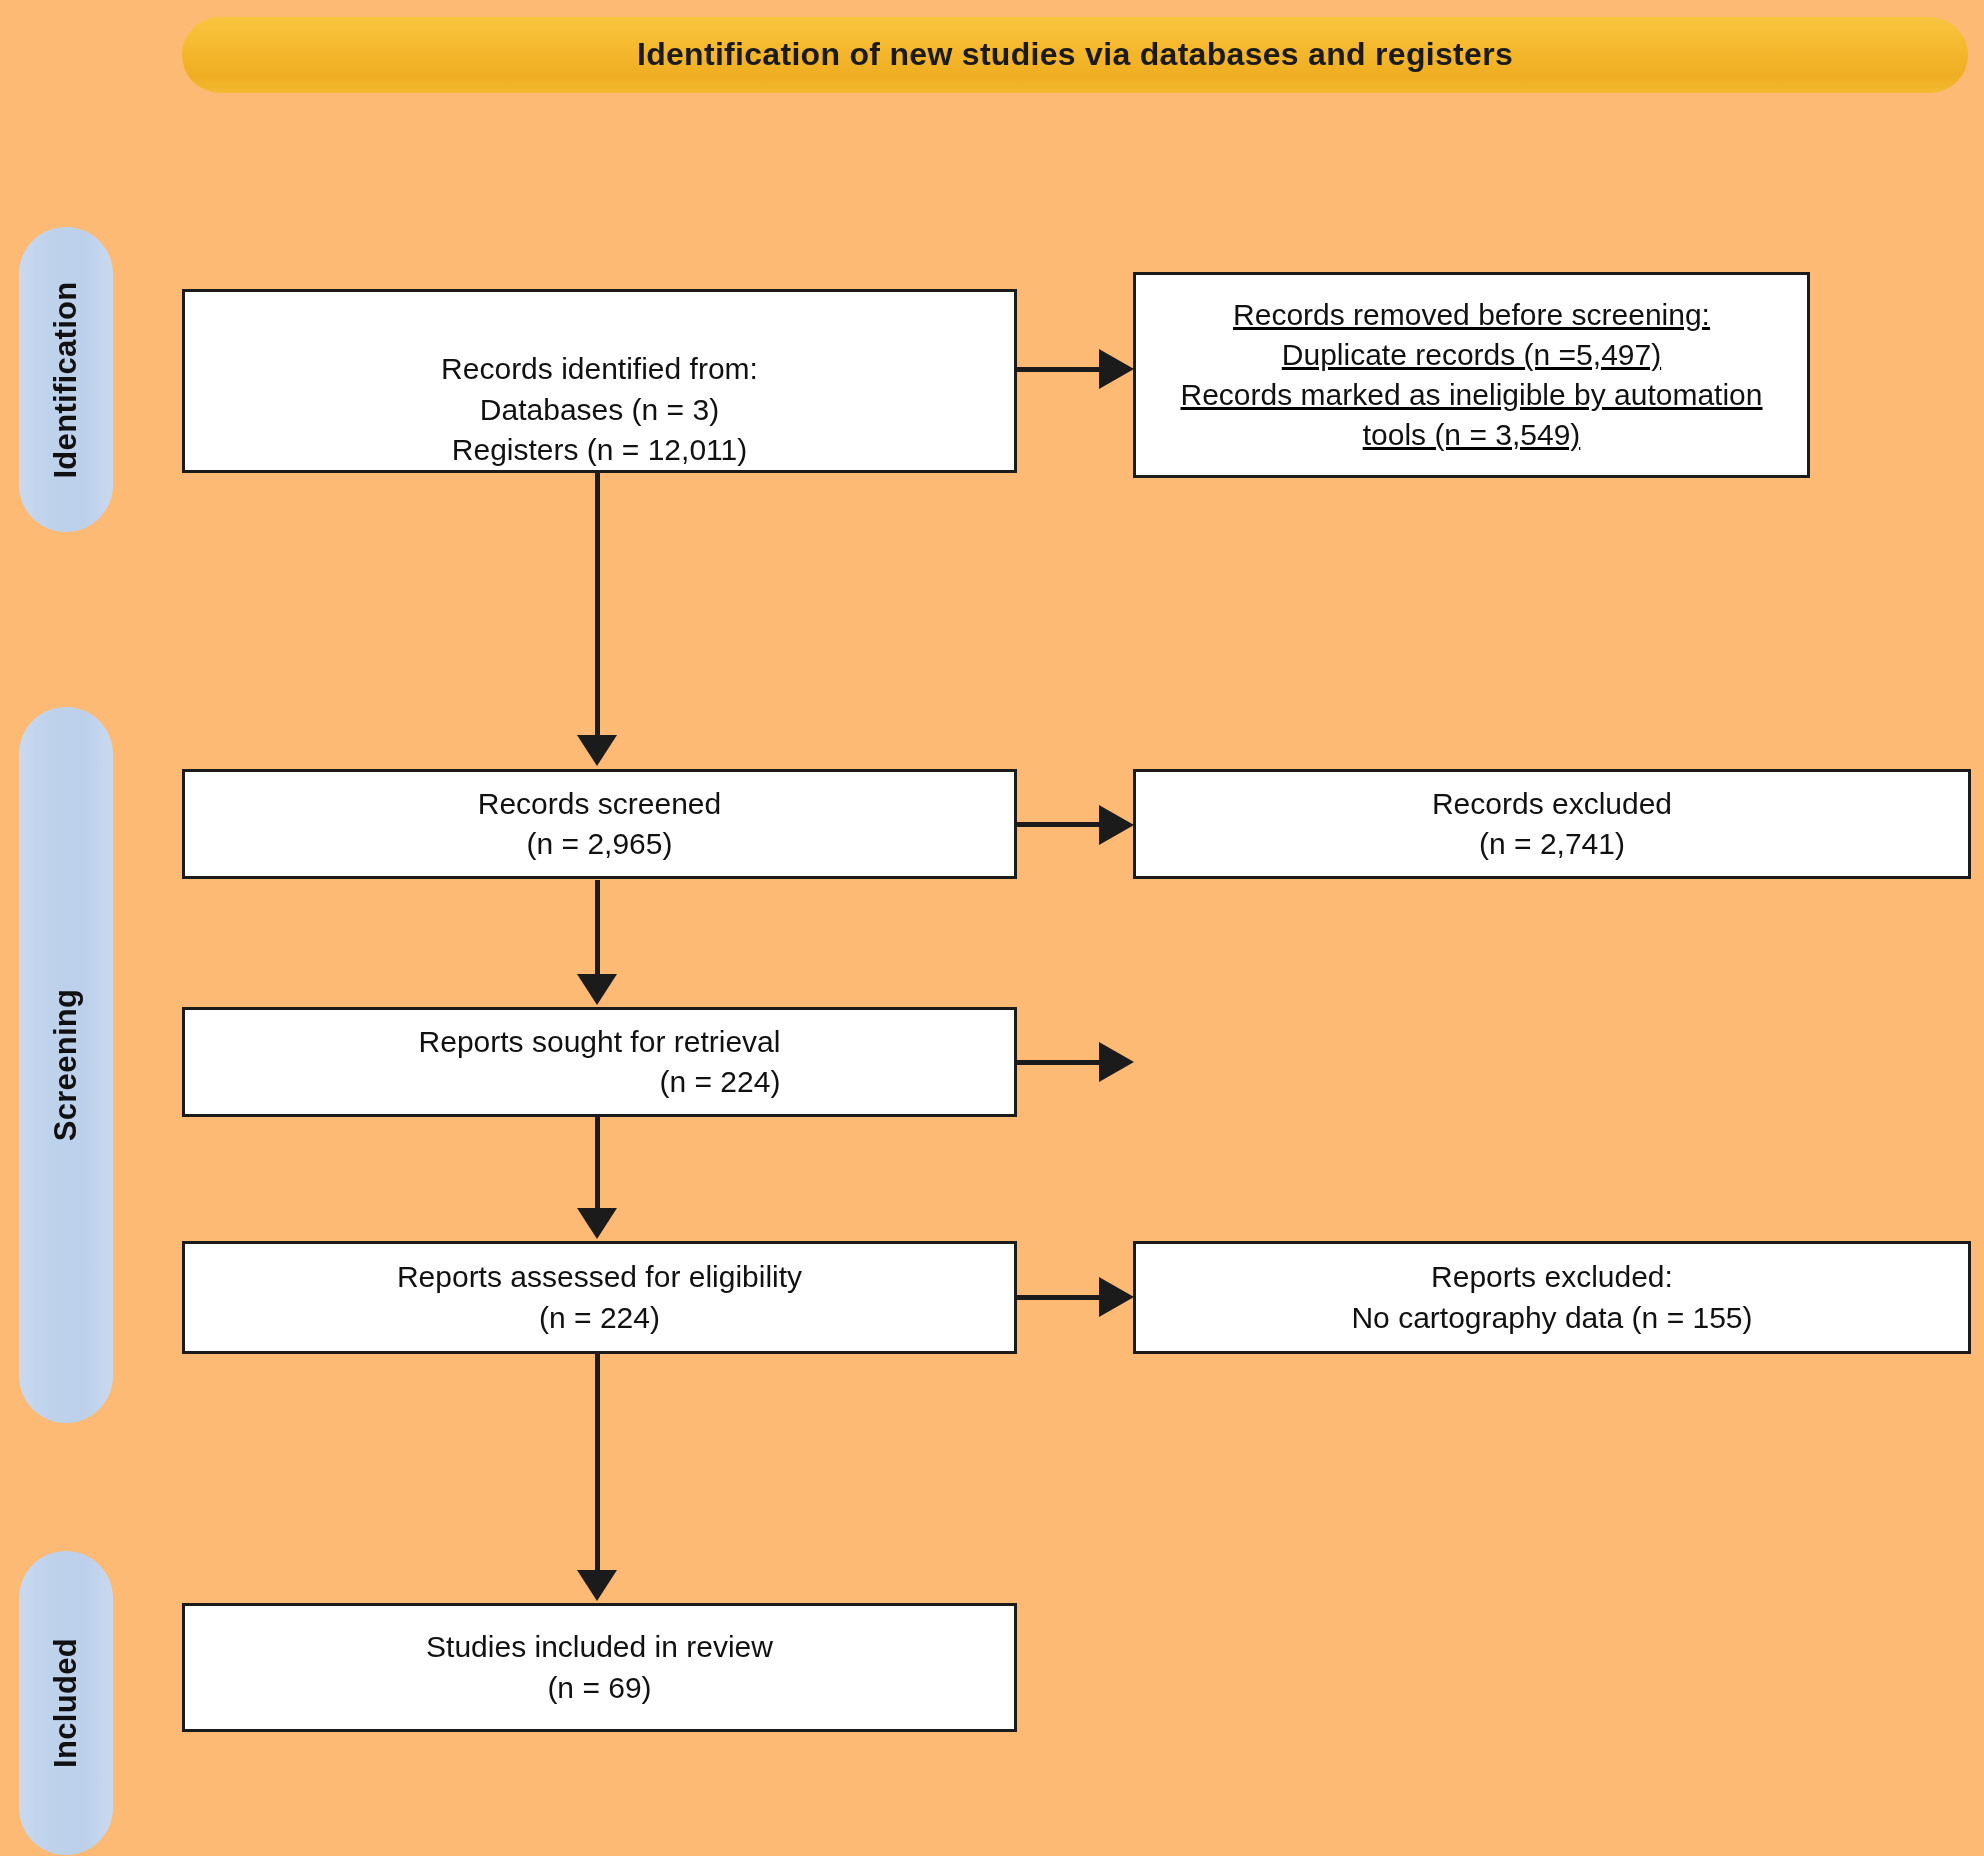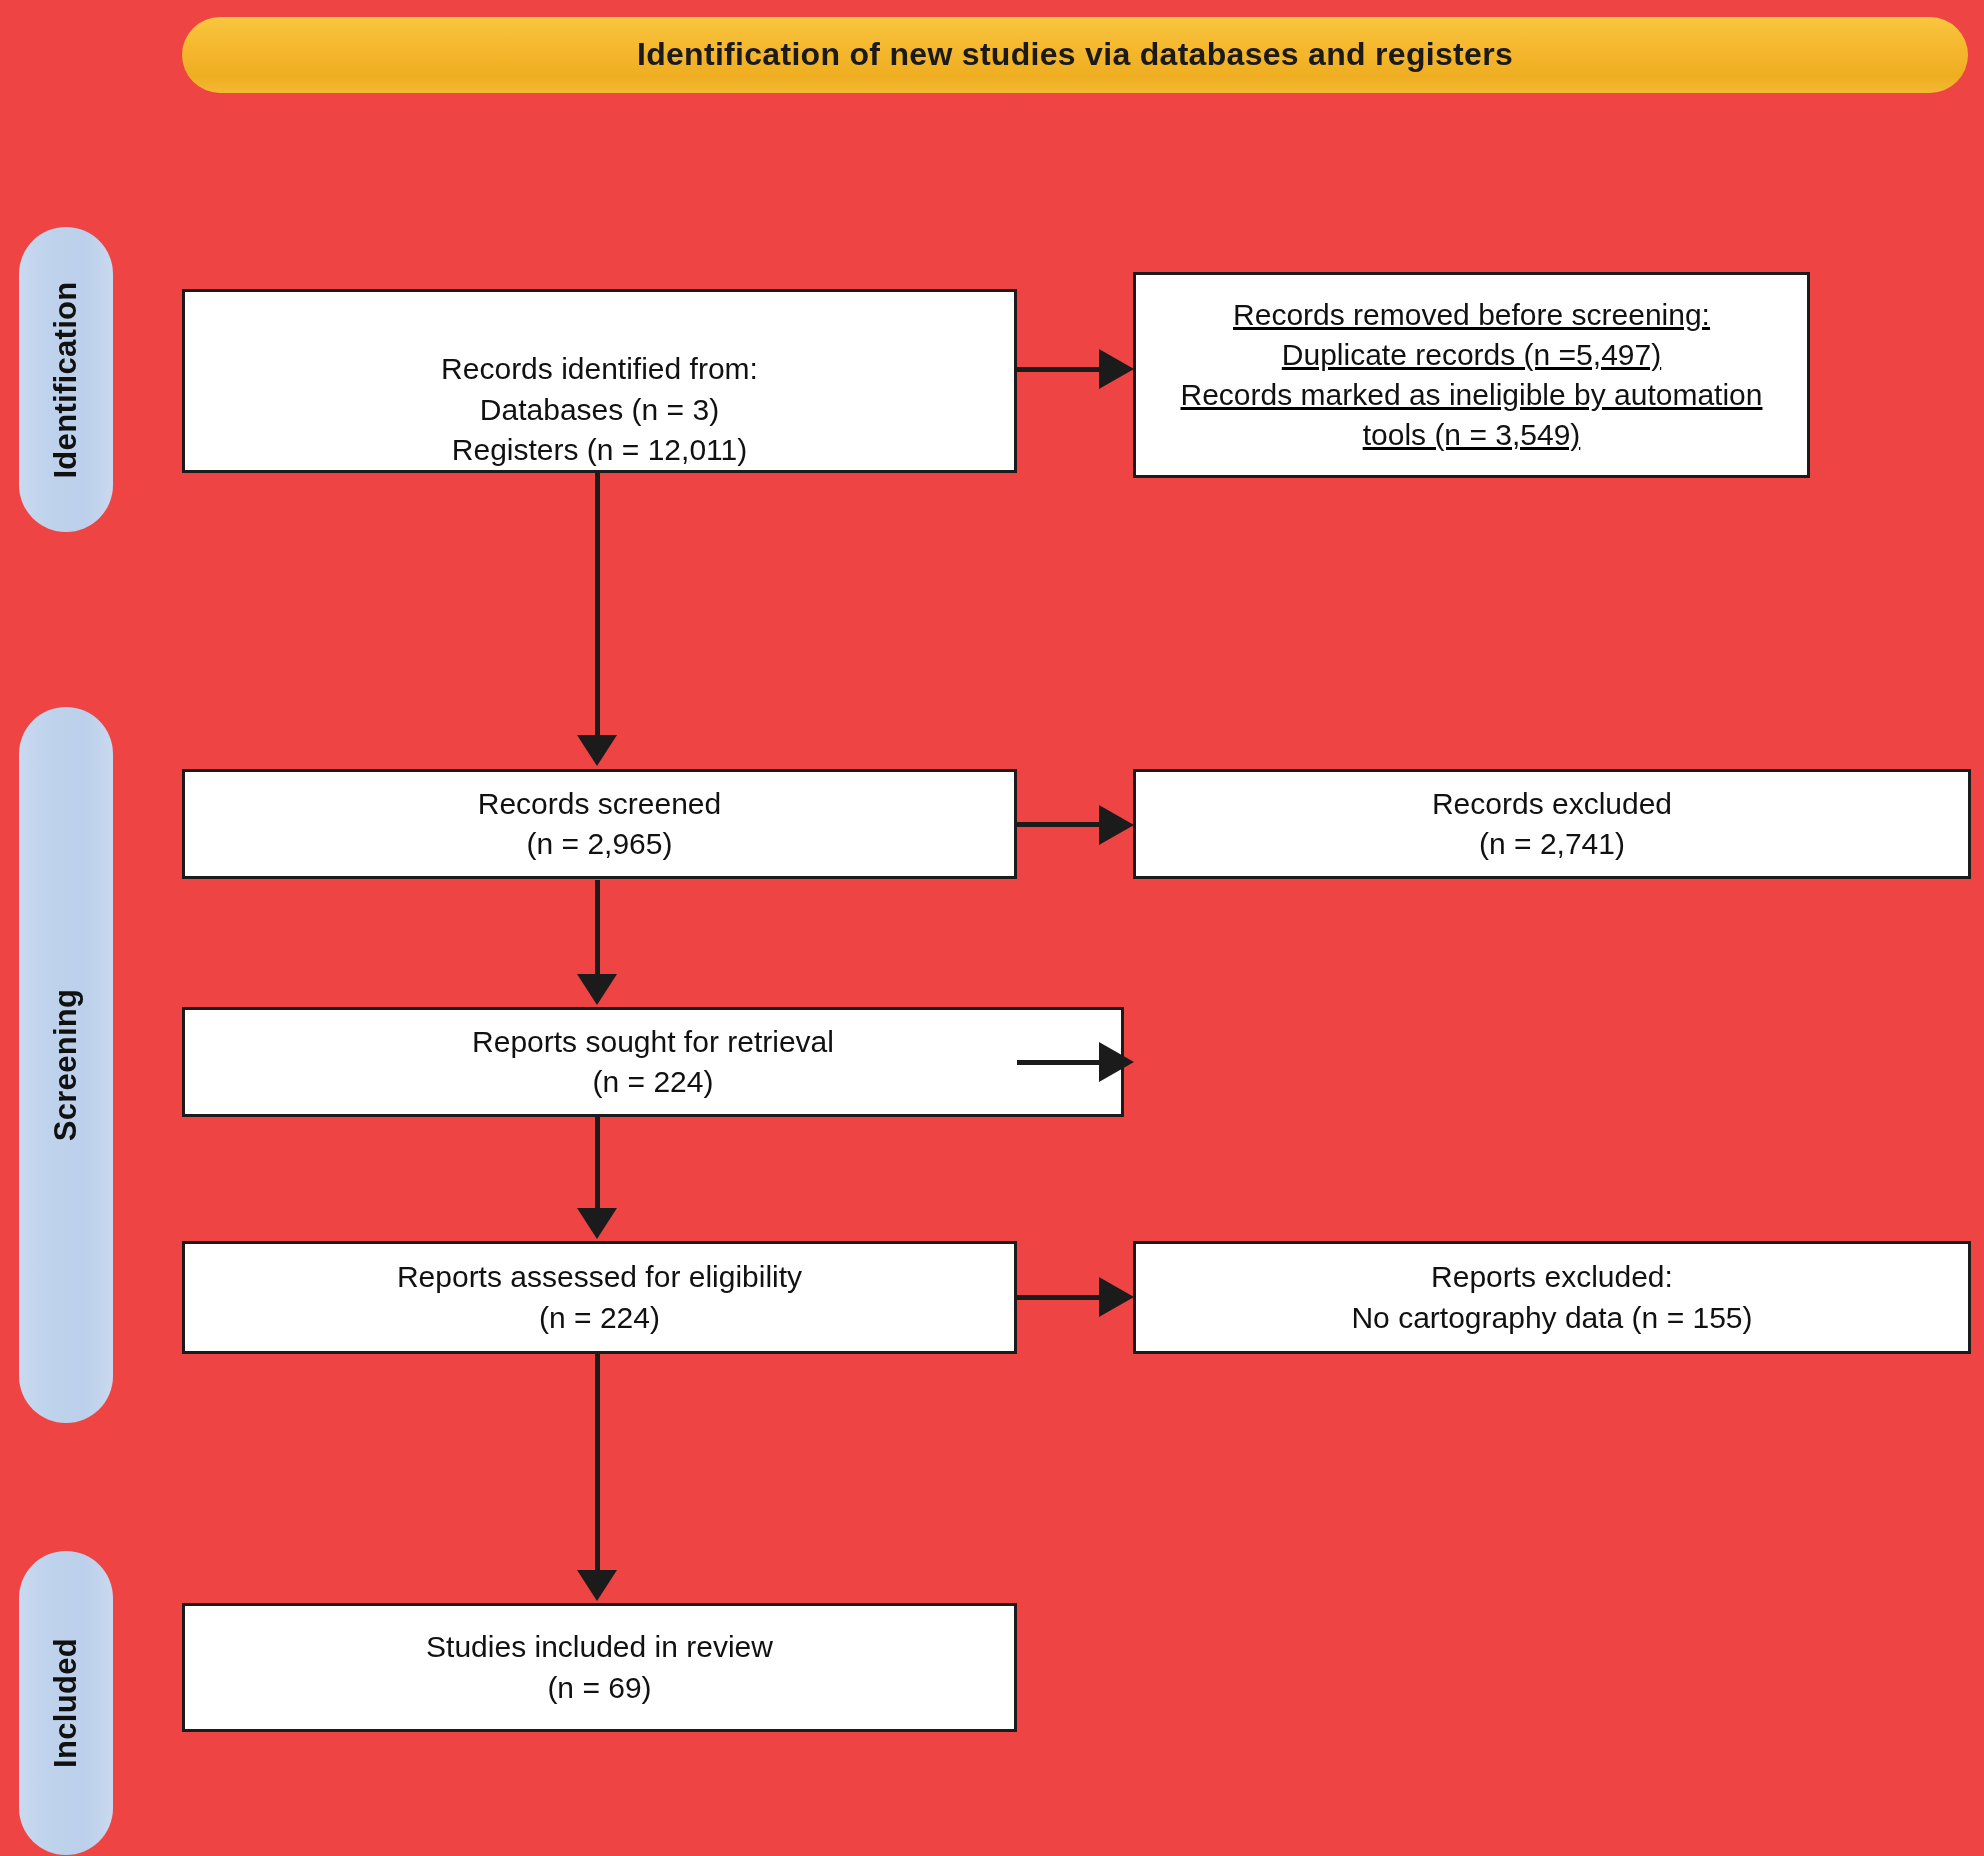--- a/index.html
+++ b/index.html
@@ -4,21 +4,21 @@
 <style>
   html, body {
     margin: 0;
     padding: 0;
     background: #ffffff;
   }
   #page {
     position: relative;
     width: 1985px;
     height: 1857px;
-    background: #ef4444;
+    background: #fdba74;
     font-family: "Liberation Sans", sans-serif;
     overflow: hidden;
   }
 
   
   .banner {
     position: absolute;
     left: 182px;
     top: 16.7px;
     width: 1786px;
@@ -77,21 +77,21 @@
     font-size: 30px;
     font-weight: 400;
     line-height: 1.34;
     color: #111111;
     padding: 0 15.5px;
   }
 
   
   #box-identified { left: 182px;  top: 289px;  width: 835px; height: 184px; align-items: flex-end; }
   #box-screened   { left: 182px;  top: 769px; width: 835px; height: 110px; }
-  #box-sought     { left: 182px;  top: 1007px; width: 942px; height: 110px; }
+  #box-sought     { left: 182px;  top: 1007px; width: 835px; height: 110px; text-align: right; }
   #box-assessed   { left: 182px;  top: 1241px; width: 835px; height: 113px; }
   #box-included   { left: 182px;  top: 1603px; width: 835px; height: 129px; }
 
   
   #box-removed    { left: 1133px; top: 272px;  width: 677px; height: 206px; text-decoration: underline; }
   #box-excluded   { left: 1133px; top: 769px; width: 838px; height: 110px; }
   #box-notretr    { left: 1133px; top: 1007px; width: 838px; height: 110px; }
   #box-repexcl    { left: 1133px; top: 1241px; width: 838px; height: 113px; }
 
   

